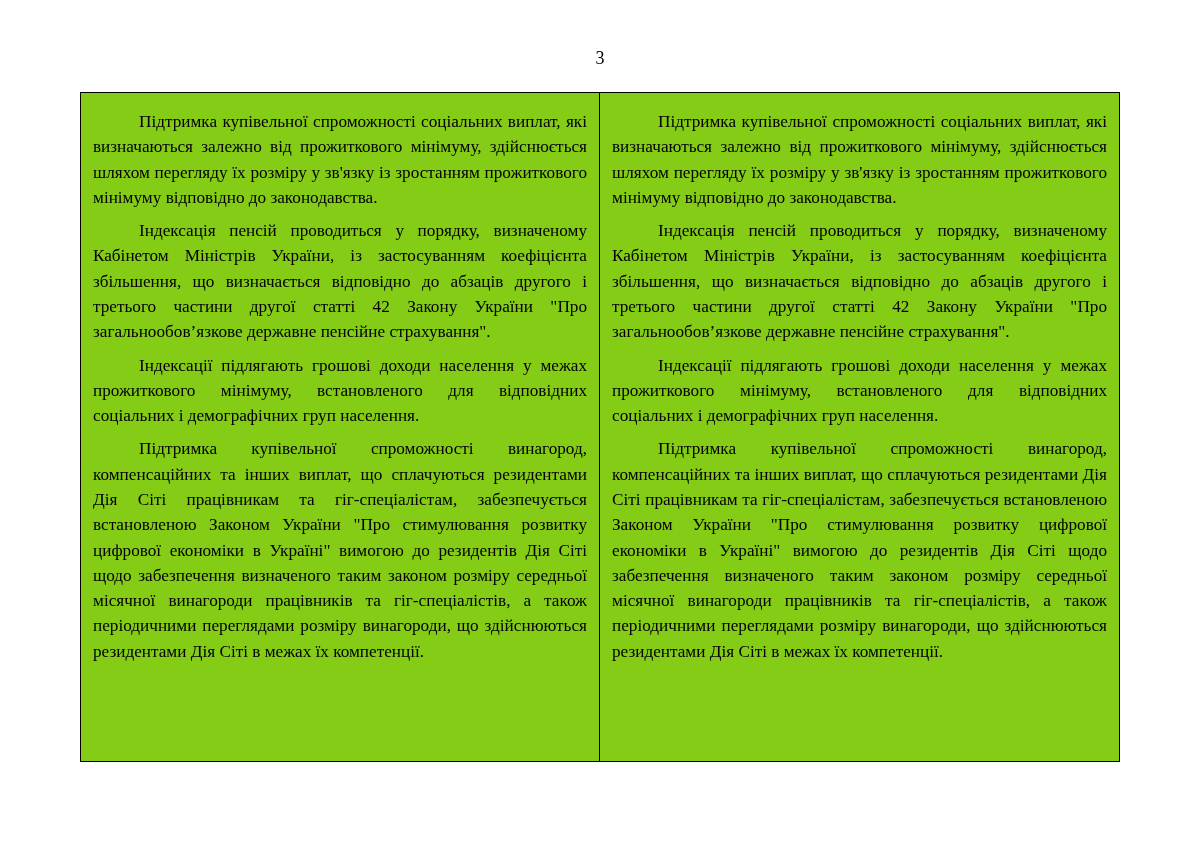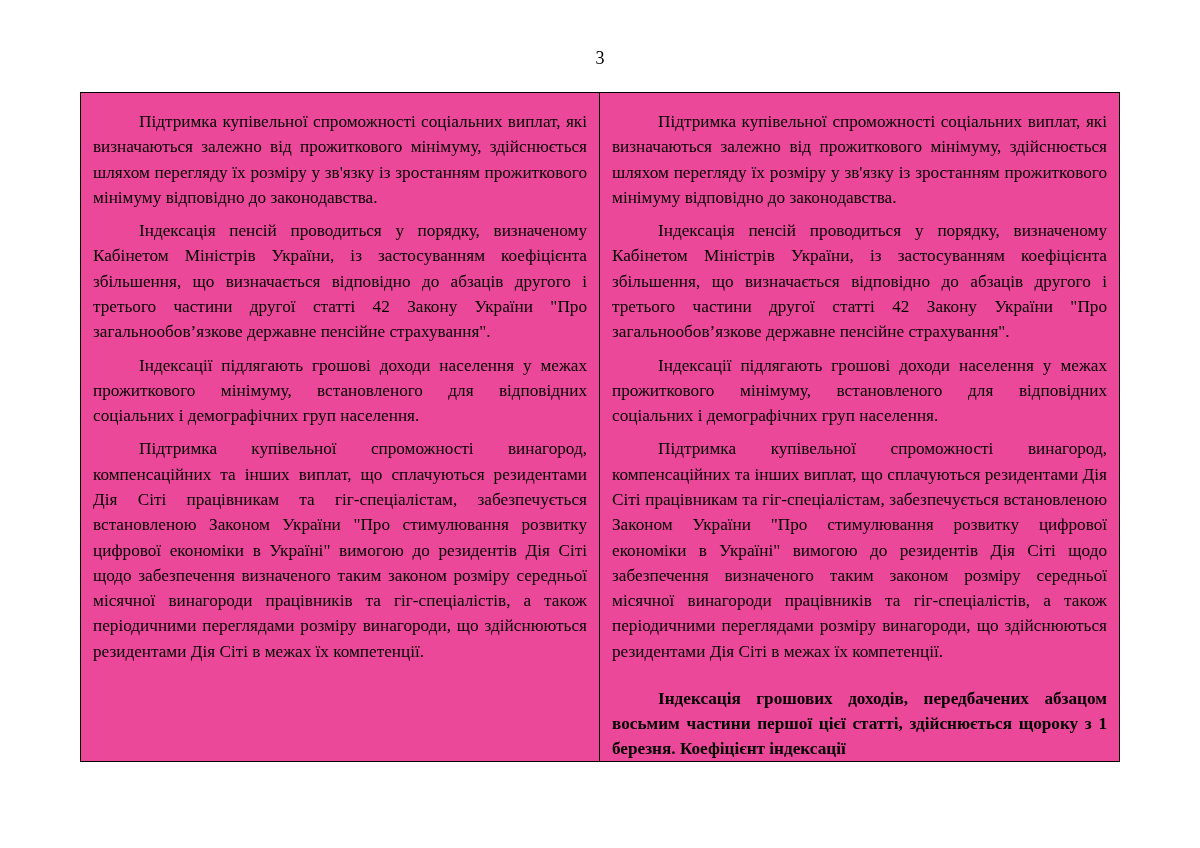--- a/index.html
+++ b/index.html
@@ -33,21 +33,21 @@
   .table-wrap {
     position: absolute;
     top: 92px;
     left: 80px;
     width: 1040px;
     height: 670px;
     border: 1px solid #000000;
     box-sizing: border-box;
     display: flex;
     overflow: hidden;
-    background: #ec4899;
+    background: #84cc16;
   }
   .col {
     box-sizing: border-box;
     padding: 16px 12px 10px 12px;
     overflow: hidden;
   }
   .col-left {
     width: 50%;
     border-right: 1px solid #000000;
   }
@@ -90,17 +90,16 @@
       <p class="para">Індексації підлягають грошові доходи населення у межах прожиткового мінімуму, встановленого для відповідних соціальних і демографічних груп населення.</p>
       <p class="para">Підтримка купівельної спроможності винагород, компенсаційних та інших виплат, що сплачуються резидентами Дія Сіті працівникам та гіг-спеціалістам, забезпечується встановленою Законом України "Про стимулювання розвитку цифрової економіки в Україні" вимогою до резидентів Дія Сіті щодо забезпечення визначеного таким законом розміру середньої місячної винагороди працівників та гіг-спеціалістів, а також періодичними переглядами розміру винагороди, що здійснюються резидентами Дія Сіті в межах їх компетенції.</p>
     </div>
 
     <div class="col col-right">
       <p class="para">Підтримка купівельної спроможності соціальних виплат, які визначаються залежно від прожиткового мінімуму, здійснюється шляхом перегляду їх розміру у зв'язку із зростанням прожиткового мінімуму відповідно до законодавства.</p>
       <p class="para">Індексація пенсій проводиться у порядку, визначеному Кабінетом Міністрів України, із застосуванням коефіцієнта збільшення, що визначається відповідно до абзаців другого і третього частини другої статті 42 Закону України "Про загальнообов’язкове державне пенсійне страхування".</p>
       <p class="para">Індексації підлягають грошові доходи населення у межах прожиткового мінімуму, встановленого для відповідних соціальних і демографічних груп населення.</p>
       <p class="para">Підтримка купівельної спроможності винагород, компенсаційних та інших виплат, що сплачуються резидентами Дія Сіті працівникам та гіг-спеціалістам, забезпечується встановленою Законом України "Про стимулювання розвитку цифрової економіки в Україні" вимогою до резидентів Дія Сіті щодо забезпечення визначеного таким законом розміру середньої місячної винагороди працівників та гіг-спеціалістів, а також періодичними переглядами розміру винагороди, що здійснюються резидентами Дія Сіті в межах їх компетенції.</p>
       <p class="spacer-para"></p>
-      <p class="para bold">Індексація грошових доходів, передбачених абзацом восьмим частини першої цієї статті, здійснюється щороку з 1 березня. Коефіцієнт індексації</p>
     </div>
 
   </div>
 </div>
 
 </body></html>

